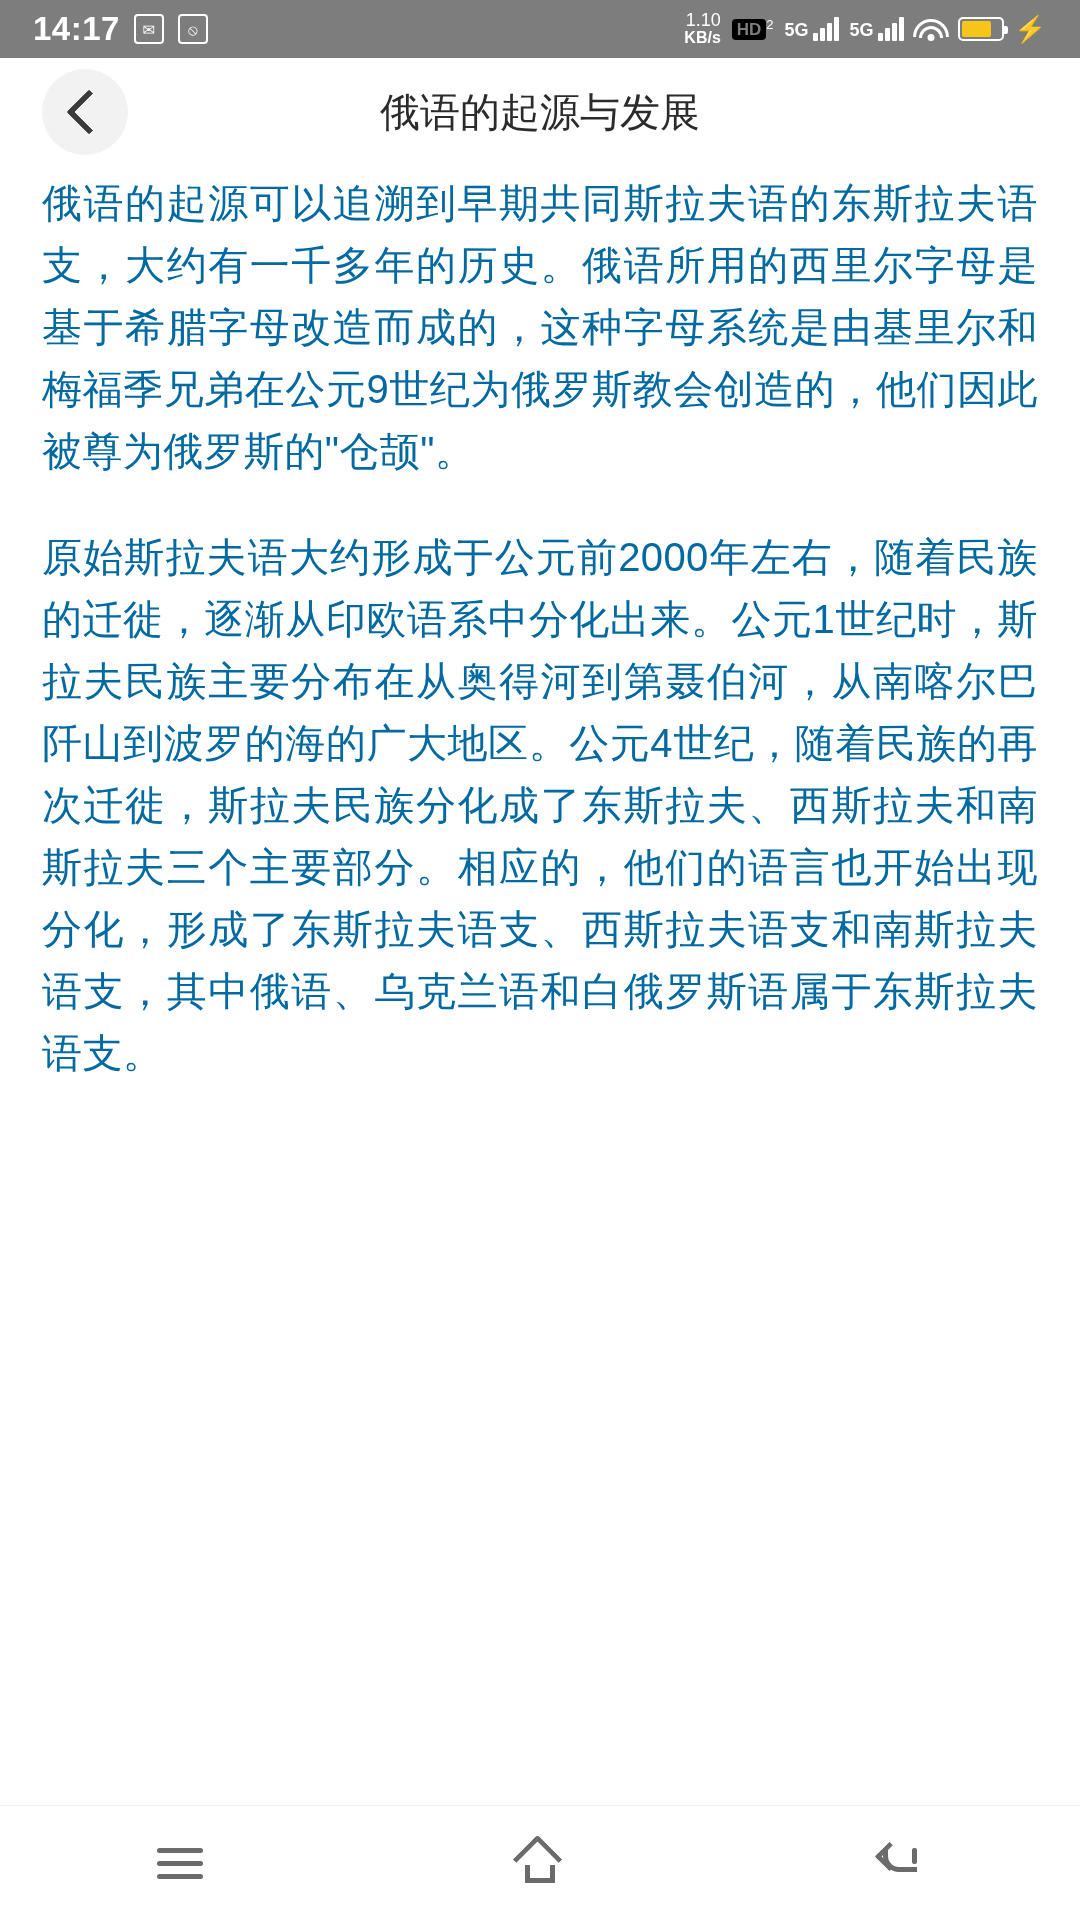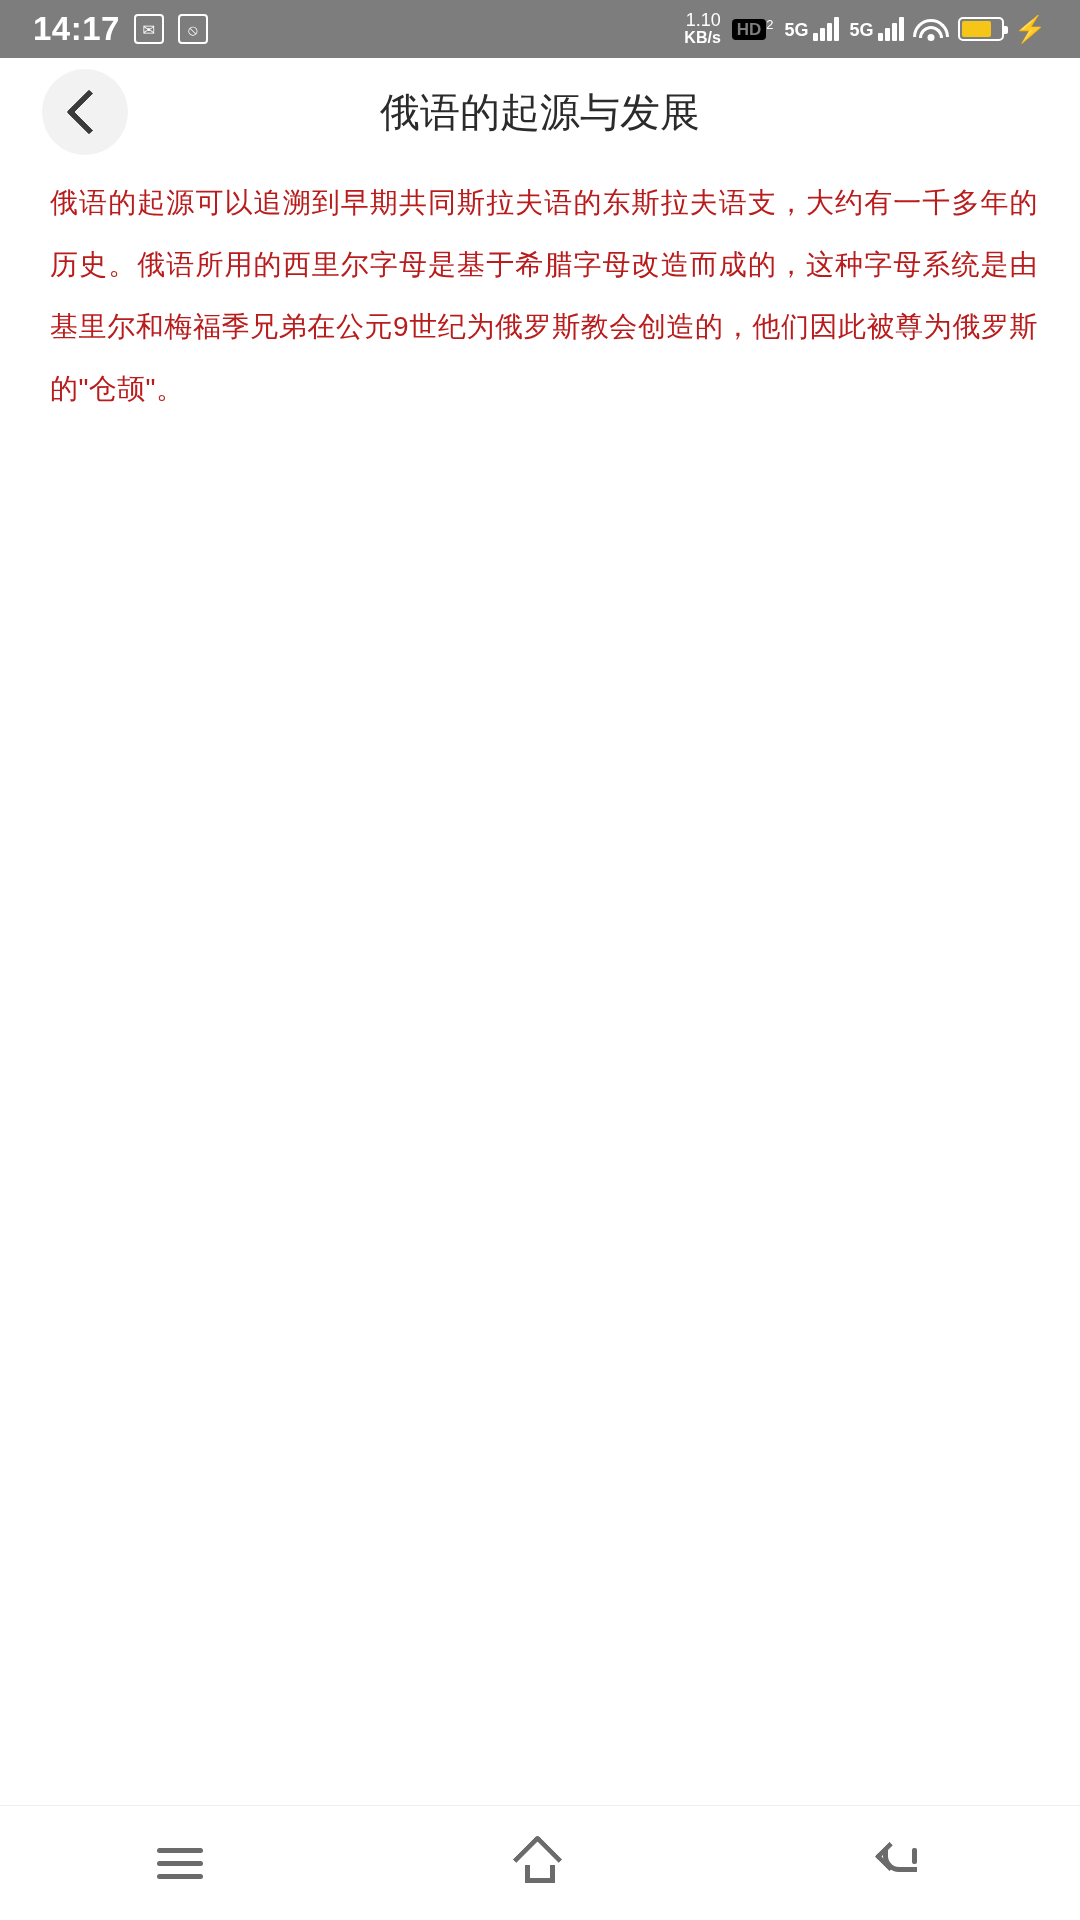--- a/index.html
+++ b/index.html
@@ -159,24 +159,24 @@
   }
 
   
   .content {
     padding: 6px 42px 0 42px;
     box-sizing: border-box;
     height: 1640px;
     overflow: hidden;
   }
   .para {
-    font-size: 28px;
+    font-size: 40px;
     line-height: 62px;
-    color: #b91c1c;
-    margin: 0 0 44px 8px;
+    color: #0369a1;
+    margin: 0 0 44px 0;
     text-align: justify;
     letter-spacing: 0.4px;
   }
 
   
   .navbar {
     position: absolute;
     left: 0; bottom: 0;
     width: 1080px;
     height: 114px;
@@ -302,20 +302,21 @@
 
 <div class="appbar">
   <div class="back-btn">
     <div class="chev"></div>
   </div>
   <div class="appbar-title">俄语的起源与发展</div>
 </div>
 
 <div class="content">
   <p class="para">俄语的起源可以追溯到早期共同斯拉夫语的东斯拉夫语支，大约有一千多年的历史。俄语所用的西里尔字母是基于希腊字母改造而成的，这种字母系统是由基里尔和梅福季兄弟在公元9世纪为俄罗斯教会创造的，他们因此被尊为俄罗斯的"仓颉"。</p>
+  <p class="para">原始斯拉夫语大约形成于公元前2000年左右，随着民族的迁徙，逐渐从印欧语系中分化出来。公元1世纪时，斯拉夫民族主要分布在从奥得河到第聂伯河，从南喀尔巴阡山到波罗的海的广大地区。公元4世纪，随着民族的再次迁徙，斯拉夫民族分化成了东斯拉夫、西斯拉夫和南斯拉夫三个主要部分。相应的，他们的语言也开始出现分化，形成了东斯拉夫语支、西斯拉夫语支和南斯拉夫语支，其中俄语、乌克兰语和白俄罗斯语属于东斯拉夫语支。</p>
 </div>
 
 <div class="navbar">
   <div class="nav-btn">
     <div class="hamburger">
         <i></i>
         <i></i>
         <i></i>
       </div>
   </div>

